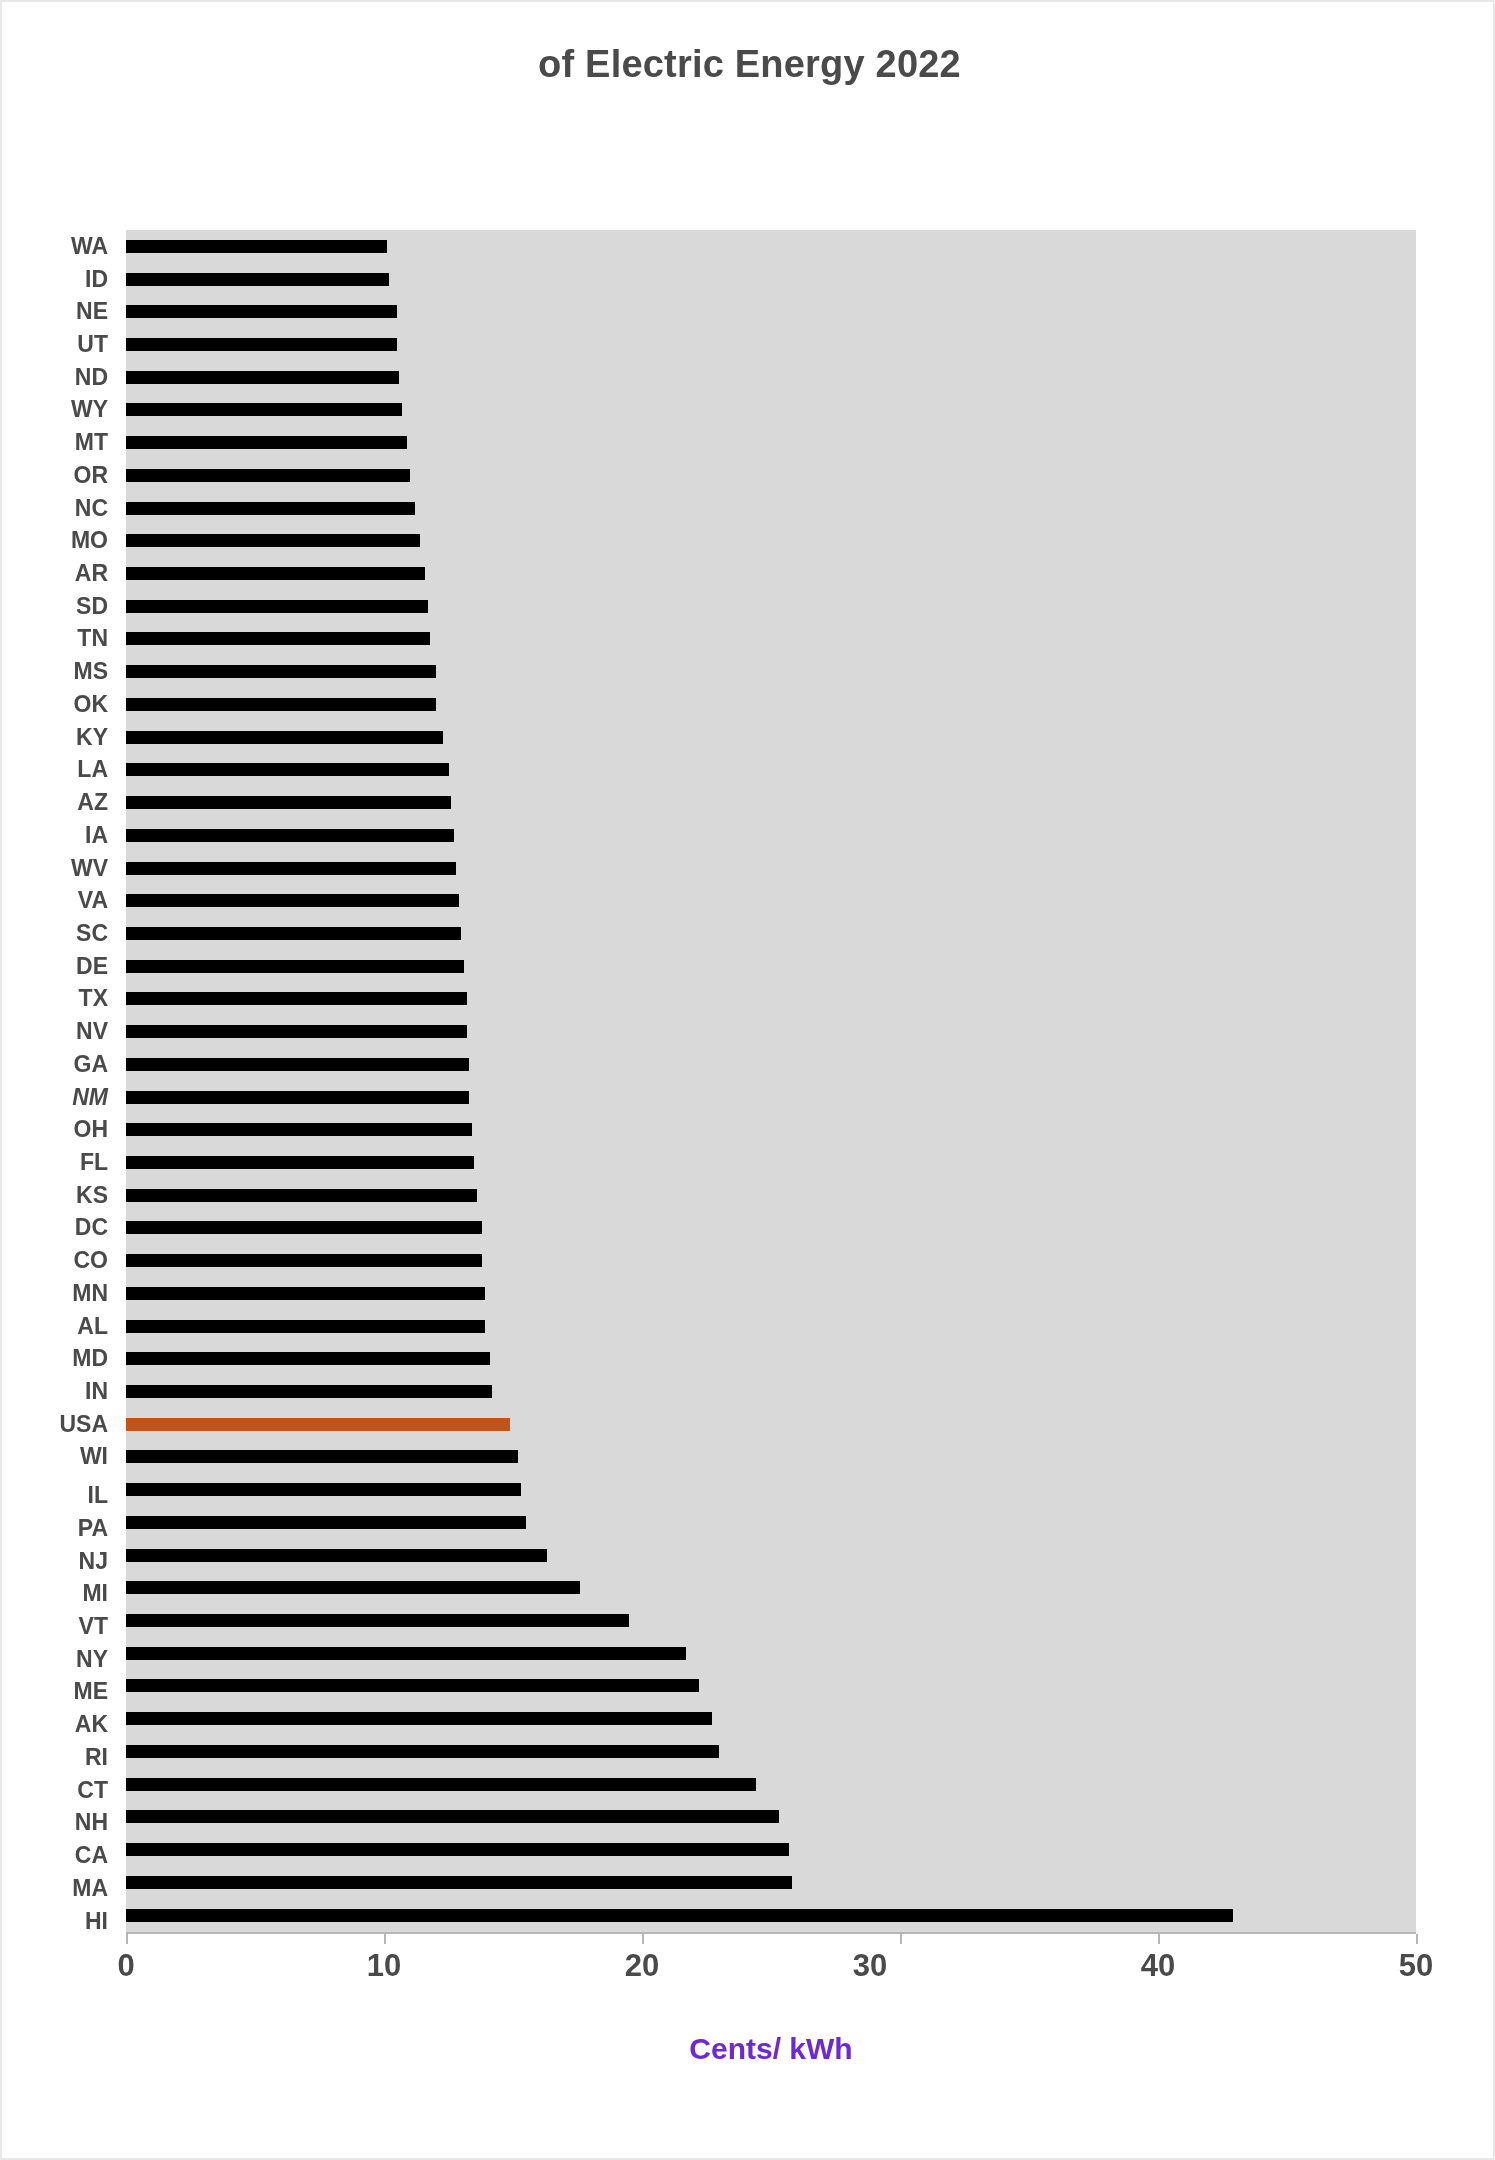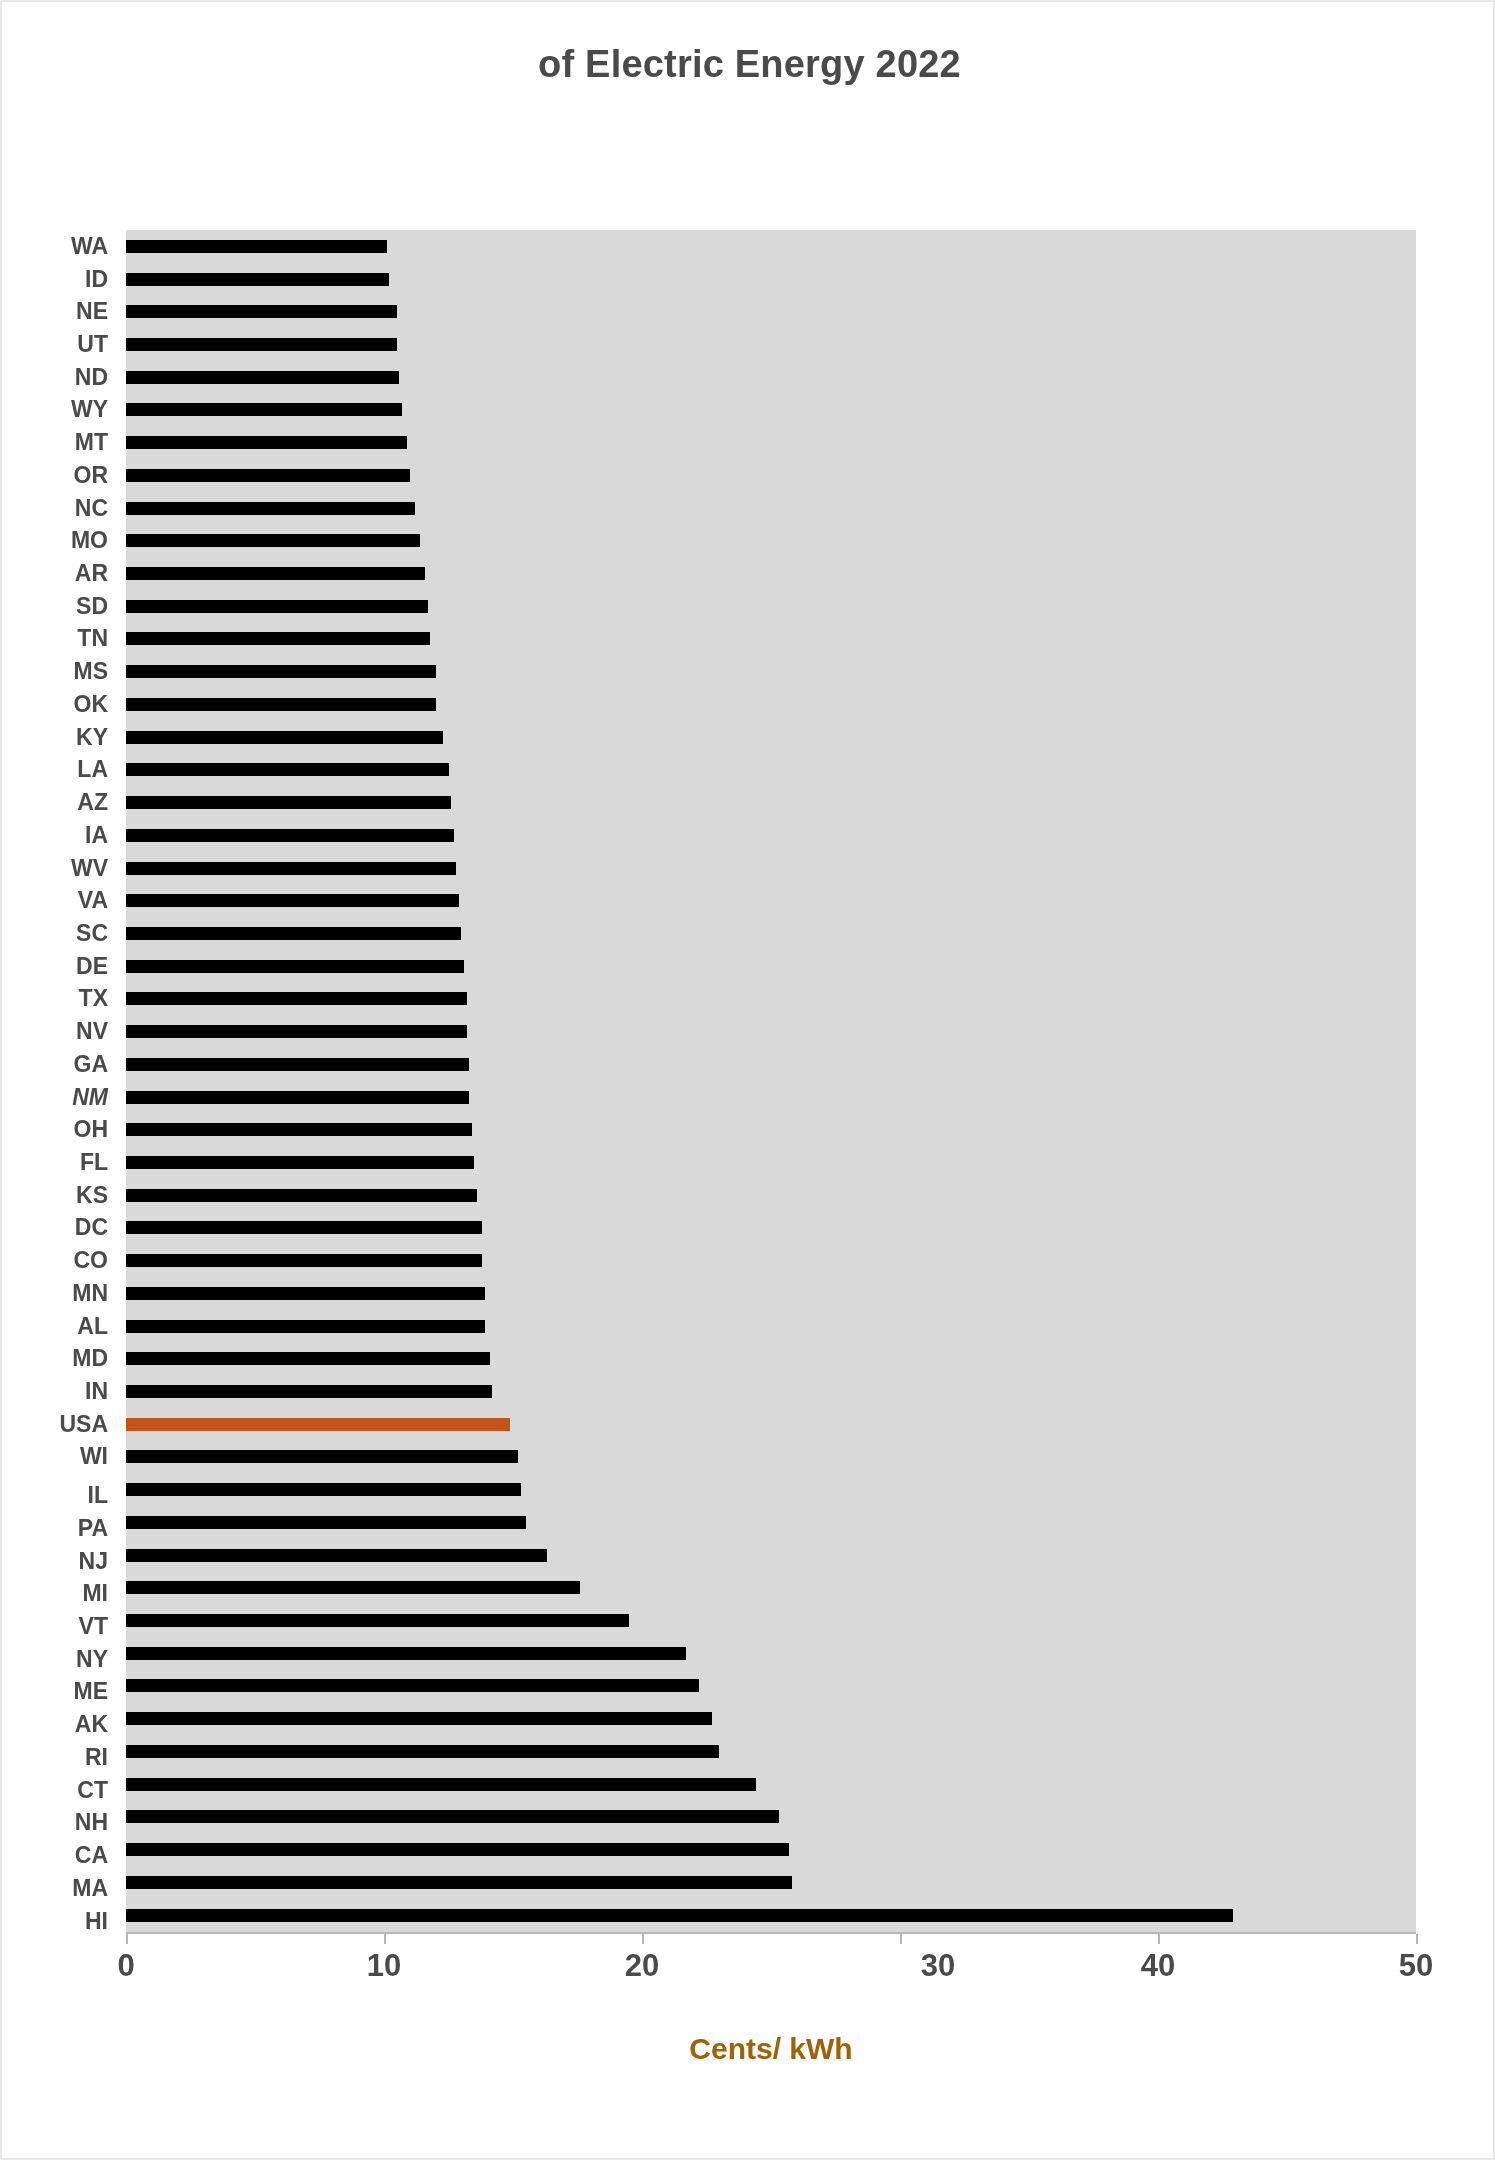--- a/index.html
+++ b/index.html
@@ -113,21 +113,21 @@
     white-space: nowrap;
   }
   .x-axis-title {
     position: absolute;
     top: 2030px;
     left: 124px;
     width: 1290px;
     text-align: center;
     font-size: 30px;
     font-weight: bold;
-    color: #a16207;
+    color: #6d28d9;
   }
 </style>
 </head>
 <body>
 
 <div class="figure">
 
   <div class="chart-title">
     <span class="line2">of Electric Energy 2022</span>
   </div>
@@ -350,21 +350,21 @@
 
   <div class="x-axis-line"></div>
   <div class="x-ticks" id="x-ticks">
       <div class="x-tick" style="left: 0px;"></div>
       <div class="x-tick-label" style="left: 0px;">0</div>
       <div class="x-tick" style="left: 258px;"></div>
       <div class="x-tick-label" style="left: 258px;">10</div>
       <div class="x-tick" style="left: 516px;"></div>
       <div class="x-tick-label" style="left: 516px;">20</div>
       <div class="x-tick" style="left: 774px;"></div>
-      <div class="x-tick-label" style="left: 812px;">30</div>
+      <div class="x-tick-label" style="left: 744px;">30</div>
       <div class="x-tick" style="left: 1032px;"></div>
       <div class="x-tick-label" style="left: 1032px;">40</div>
       <div class="x-tick" style="left: 1290px;"></div>
       <div class="x-tick-label" style="left: 1290px;">50</div>
     </div>
   <div class="x-axis-title">Cents/ kWh</div>
 
 </div>
 
 </body></html>

